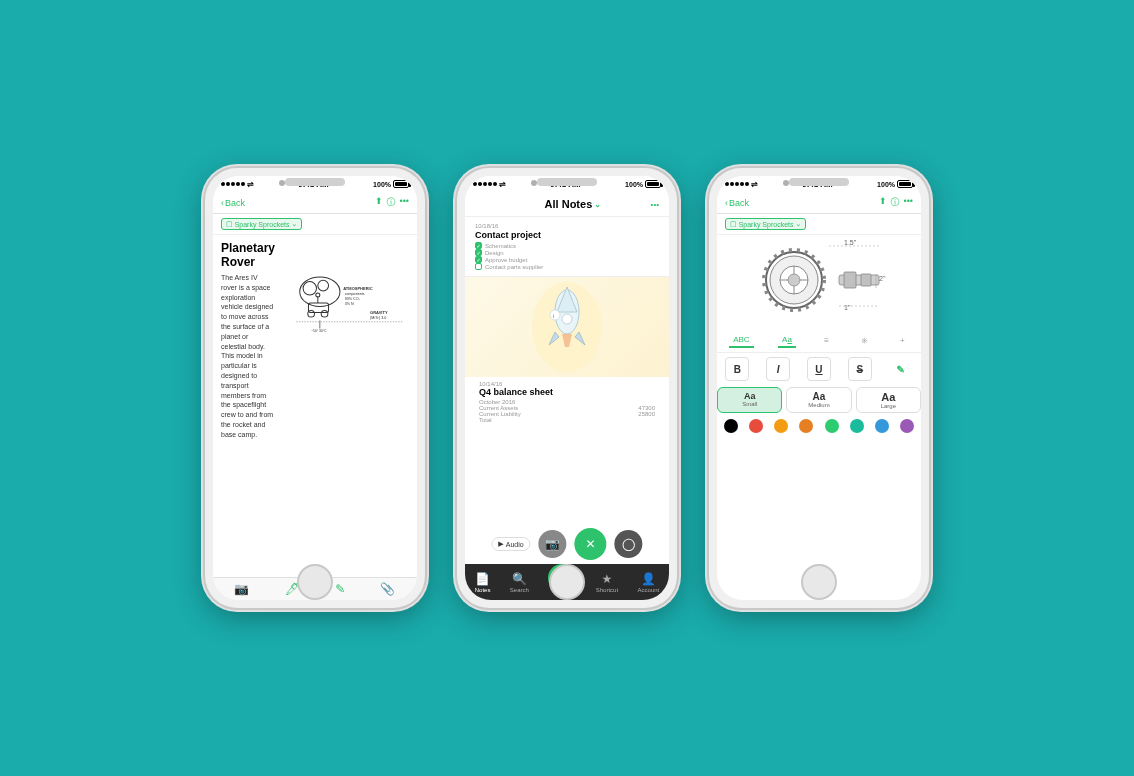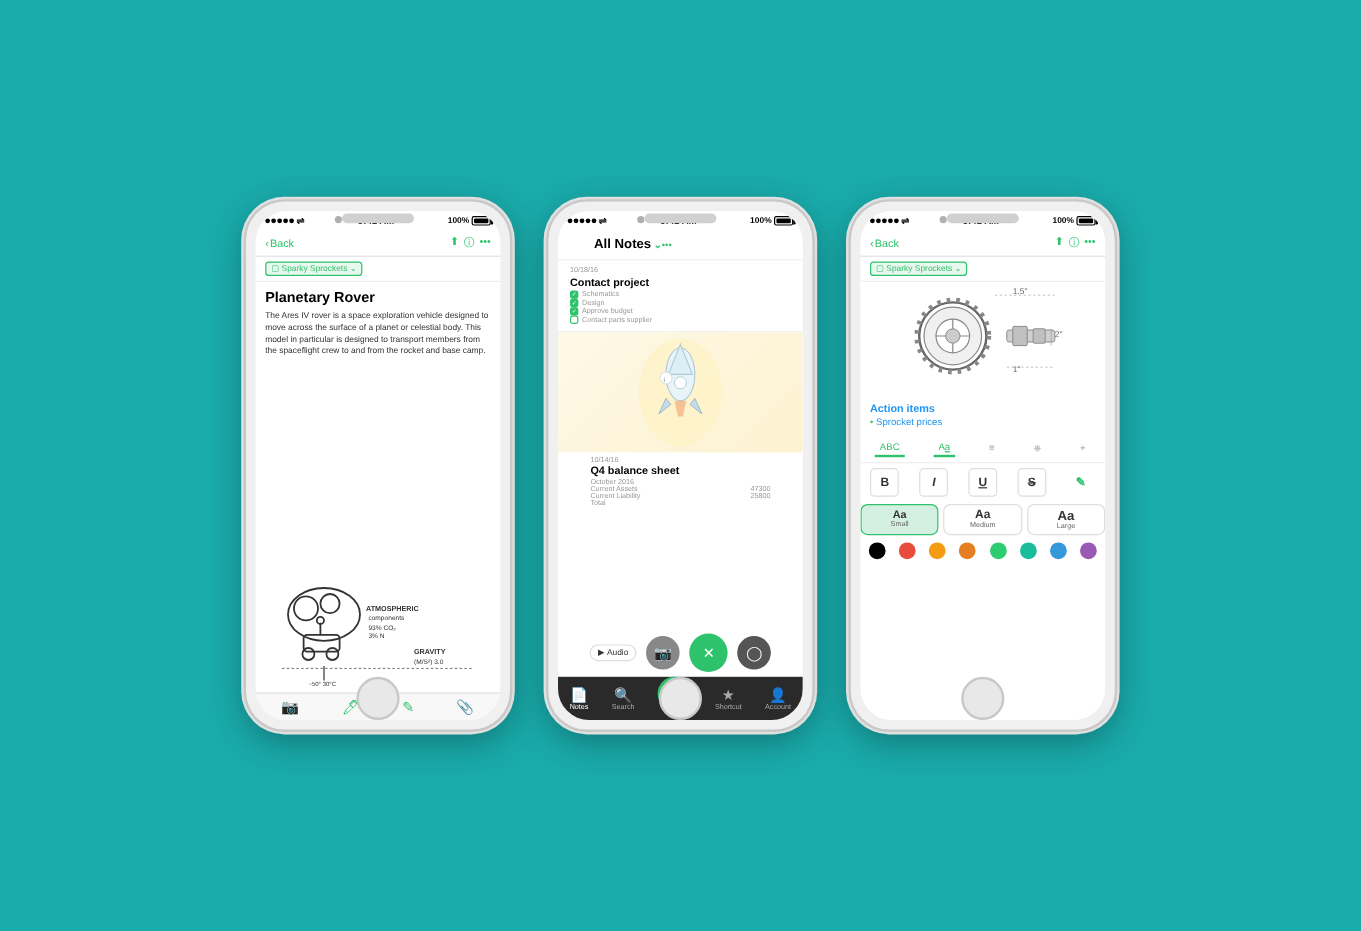--- a/index.html
+++ b/index.html
@@ -156,21 +156,21 @@
       justify-content: space-around;
       align-items: center;
       padding: 4px;
       border-top: 1px solid #e0e0e0;
       background: #f8f8f8;
     }
     .toolbar-icon { color: #2DC26B; font-size: 12px; }
     
     .notes-list-header {
       display: flex;
-      justify-content: flex-start;
+      justify-content: space-between;
       align-items: center;
       padding: 6px 10px;
       background: white;
       border-bottom: 1px solid #eee;
     }
     .notes-list-title {
       font-size: 11px;
       font-weight: 700;
       display: flex;
       align-items: center;
@@ -190,21 +190,21 @@
       width: 100%;
       height: 100px;
       background: linear-gradient(135deg, #fef9e7 0%, #fdf2d0 100%);
       display: flex;
       align-items: center;
       justify-content: center;
       position: relative;
       overflow: hidden;
     }
     .balance-sheet {
-      padding: 4px 27px;
+      padding: 4px 14px;
     }
     .bs-date { font-size: 6px; color: #999; }
     .bs-title { font-size: 9px; font-weight: 600; color: #000; margin-bottom: 2px; }
     .bs-row { display: flex; justify-content: space-between; font-size: 6px; color: #999; }
     
     .tab-bar {
       display: flex;
       background: #2a2a2a;
       justify-content: space-around;
       align-items: center;
@@ -356,21 +356,21 @@
       </div>
 
       <div class="note-header">
         <div class="notebook-badge">
           <span>▢</span>
           <span>Sparky Sprockets</span>
           <span>⌄</span>
         </div>
       </div>
 
-      <div style="flex:1; overflow:hidden; display:flex; flex-direction:column;">
+      <div style="flex:1; overflow:hidden; display:flex; flex-direction:row;">
         <div class="note-content">
           <div class="note-title">Planetary Rover</div>
           <div class="note-body">The Ares IV rover is a space exploration vehicle designed to move across the surface of a planet or celestial body. This model in particular is designed to transport members from the spaceflight crew to and from the rocket and base camp.</div>
         </div>
 
         <div class="note-sketch">
           <svg viewBox="0 0 200 120" class="sketch-svg">
 
             <ellipse cx="55" cy="55" rx="30" ry="22" fill="none" stroke="#333" stroke-width="1.5"></ellipse>
             <circle cx="40" cy="50" r="10" fill="none" stroke="#333" stroke-width="1.5"></circle>
@@ -624,26 +624,20 @@
           <text x="105" y="7" font-size="7" fill="#666">1.5"</text>
 
           <text x="140" y="43" font-size="7" fill="#666">2"</text>
           <line x1="137" y1="36" x2="137" y2="50" stroke="#999" stroke-width="0.5"></line>
 
           <text x="105" y="72" font-size="7" fill="#666">1"</text>
           <line x1="100" y1="68" x2="140" y2="68" stroke="#999" stroke-width="0.5" stroke-dasharray="2,2"></line>
         </svg>
       </div>
 
-      <div class="format-content">
-        <div class="action-items-title">Action items</div>
-        <div class="action-item">
-          <span class="action-bullet">•</span> <span>Sprocket prices</span>
-        </div>
-      </div>
 
       <div class="format-toolbar">
         <span class="format-tab active">ABC</span>
         <span class="format-tab active" style="border-bottom:2px solid #2DC26B;color:#2DC26B;">A<span style="text-decoration:underline;">a</span></span>
         <span class="format-tab">≡</span>
         <span class="format-tab">⎈</span>
         <span class="format-tab">+</span>
       </div>
 
       <div class="style-buttons">

